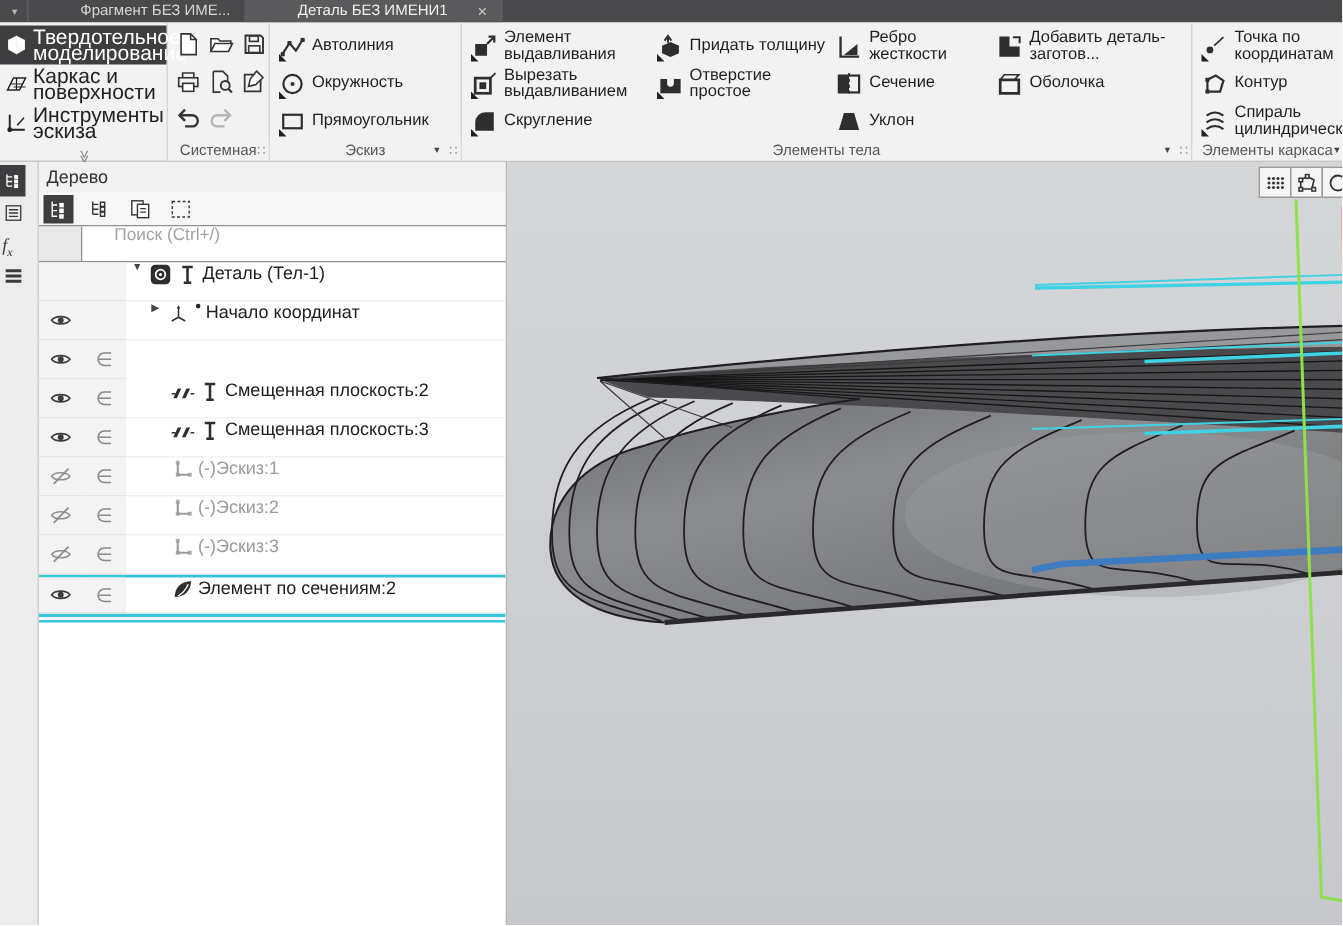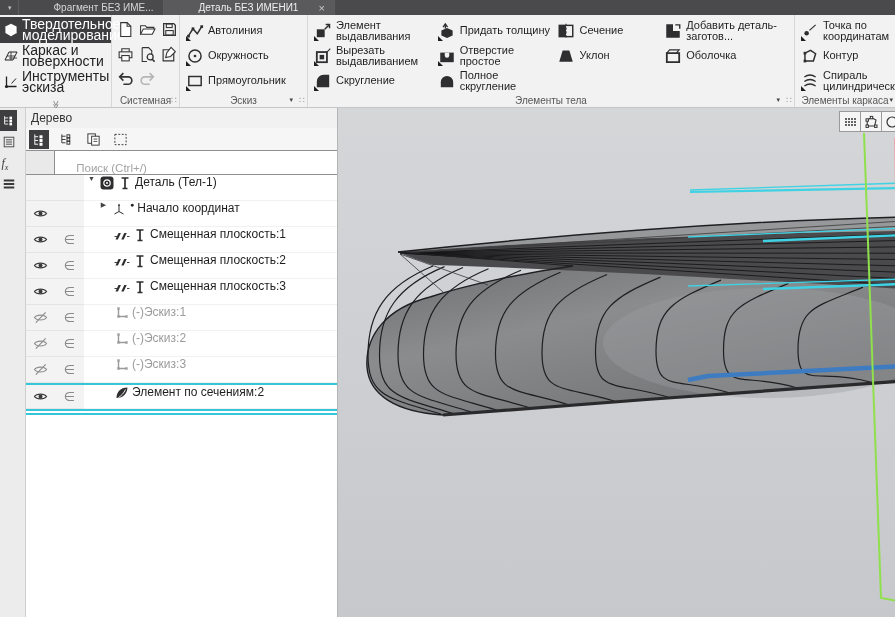--- a/index.html
+++ b/index.html
@@ -59,21 +59,21 @@
   .thead { height:20px; background:#f1f1f1; display:flex; align-items:center; padding:0 5px;
     font-size:12px; color:#333; }
   .thead .gear { margin-left:auto; width:15px; height:15px; color:#555; }
   .ttools { height:23px; background:#f6f6f6; display:flex; gap:7px; align-items:center; padding:0 3px;
     border-bottom:1px solid #8f8f8f; }
   .tbtn { width:20px; height:19px; display:flex; align-items:center; justify-content:center; color:#333; }
   .tbtn.active { background:#3e3e40; color:#fff; }
   .search { height:24px; display:flex; align-items:stretch; border-bottom:1px solid #8f8f8f; }
   .fcell { width:29px; background:#e9e9e9; display:flex; align-items:center; justify-content:center;
     border-right:1px solid #8f8f8f; color:#2e2e30; }
-  .sbox { flex:1; background:#fff; display:flex; align-items:flex-end; gap:4px; padding:0 5px; }
+  .sbox { flex:1; background:#fff; display:flex; align-items:flex-start; gap:4px; padding:0 5px; }
   .sbox input { border:none; outline:none; width:100%; font-size:11.5px; color:#333;
     font-family:"Liberation Sans","DejaVu Sans",sans-serif; background:transparent; }
   .sbox input::placeholder { color:#a3a3a3; }
   .rows { flex:1; background:#fff; overflow:hidden; }
   .trow { height:26px; display:flex; align-items:stretch; font-size:12px; color:#1e1e1e; }
   .trow.selected { border-top:2px solid #35c6d8; }
   .cell { width:29px; background:#f3f3f3; border-bottom:1px solid #e4e4e4; flex:none;
     display:flex; align-items:center; justify-content:center; }
   .elemg { color:#8a8a8a; font-size:13px; line-height:13px; }
   .tcontent { flex:1; display:flex; align-items:flex-start; gap:2px; border-bottom:1px solid #f1f1f1; }
@@ -303,30 +303,31 @@
               </div>
               <div class="ritem">
                 <span class="ric sub">
                   <svg width="100%" height="100%" viewBox="0 0 16 16">
                     <rect x="2" y="5" width="12" height="8.5" fill="currentColor"></rect>
                     <path d="M6 5h4v2.6a2 2 0 0 1-4 0z" fill="#f2f2f2"></path>
                   </svg>
                 </span>
                 <span>Отверстие простое</span>
               </div>
+            </div>
+            <div class="col" style="width: 105px;">
               <div class="ritem">
                 <span class="ric">
                   <svg width="100%" height="100%" viewBox="0 0 16 16">
-                    <path d="M2.5 13.5V9a5.5 5.5 0 0 1 11 0v4.5z" fill="currentColor"></path>
-                  </svg>
-                </span>
-                <span>Полное скругление</span>
-              </div>
-            </div>
-            <div class="col" style="width: 105px;">
+                    <path d="M3 2v12h11" fill="none" stroke="currentColor" stroke-width="1.4"></path>
+                    <path d="M5 13l8-6.5V13z" fill="currentColor"></path>
+                  </svg>
+                </span>
+                <span>Ребро жесткости</span>
+              </div>
               <div class="ritem">
                 <span class="ric">
                   <svg width="100%" height="100%" viewBox="0 0 16 16">
                     <rect x="2" y="3" width="12" height="10" fill="none" stroke="currentColor" stroke-width="1.3"></rect>
                     <path d="M2 3h6v10H2z" fill="currentColor"></path>
                     <path d="M8 1.5v13" stroke="currentColor" stroke-dasharray="2 1.4" fill="none"></path>
                   </svg>
                 </span>
                 <span>Сечение</span>
               </div>
@@ -537,35 +538,20 @@
             <div class="cell">
               <span class="" style="width: 15px; height: 15px; display: inline-flex; color: rgb(60, 60, 60);">
                 <svg width="100%" height="100%" viewBox="0 0 16 16">
                   <path d="M1.5 8C4 4.6 12 4.6 14.5 8 12 11.4 4 11.4 1.5 8z" fill="none" stroke="currentColor" stroke-width="1.2"></path>
                   <circle cx="8" cy="8" r="2.1" fill="currentColor"></circle>
                 </svg>
               </span>
             </div>
             <div class="cell">
               <span class="elemg">∈</span>
-            </div>
-            <div class="tcontent" style="padding-left: 30px;">
-              <span class="nicon">
-                <svg width="100%" height="100%" viewBox="0 0 16 16">
-                  <path d="M1.5 12.5l3-6.5h2.4l-3 6.5z" fill="currentColor"></path>
-                  <path d="M7.3 12.5l3-6.5h2.4l-3 6.5z" fill="currentColor"></path>
-                  <path d="M.5 9.5h2.5M13 9.5h2.5" stroke="currentColor" stroke-width=".9"></path>
-                </svg>
-              </span>
-              <span class="nicon">
-                <svg width="100%" height="100%" viewBox="0 0 16 16">
-                  <path d="M4.5 3h7M8 3v10.5M5.5 13.5h5" stroke="currentColor" stroke-width="1.7" fill="none"></path>
-                </svg>
-              </span>
-              <span class="tlabel">Смещенная плоскость:1</span>
             </div>
           </div>
           <div class="trow">
             <div class="cell">
               <span class="" style="width: 15px; height: 15px; display: inline-flex; color: rgb(60, 60, 60);">
                 <svg width="100%" height="100%" viewBox="0 0 16 16">
                   <path d="M1.5 8C4 4.6 12 4.6 14.5 8 12 11.4 4 11.4 1.5 8z" fill="none" stroke="currentColor" stroke-width="1.2"></path>
                   <circle cx="8" cy="8" r="2.1" fill="currentColor"></circle>
                 </svg>
               </span>

